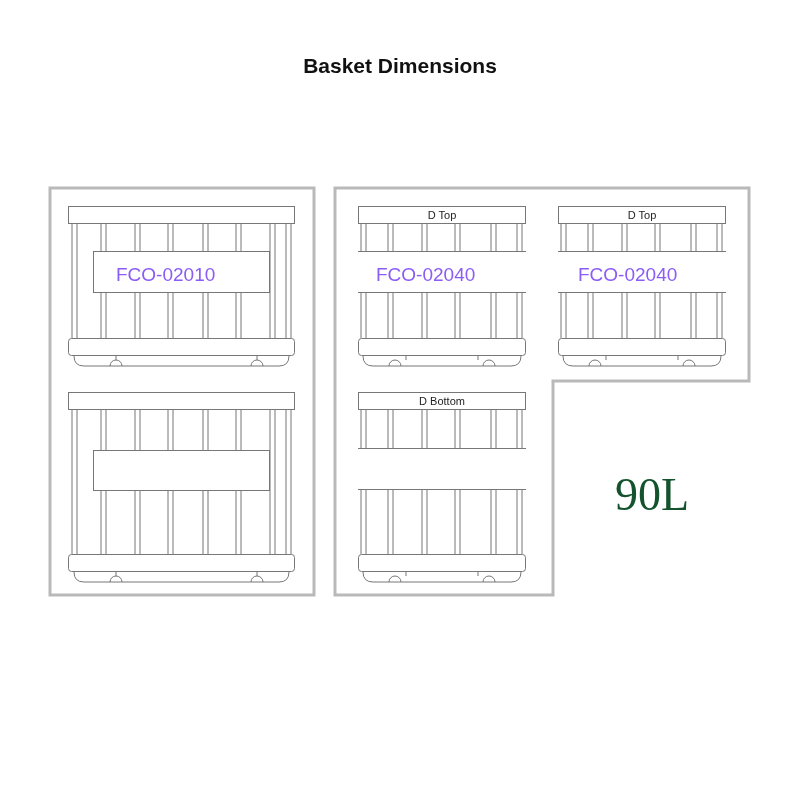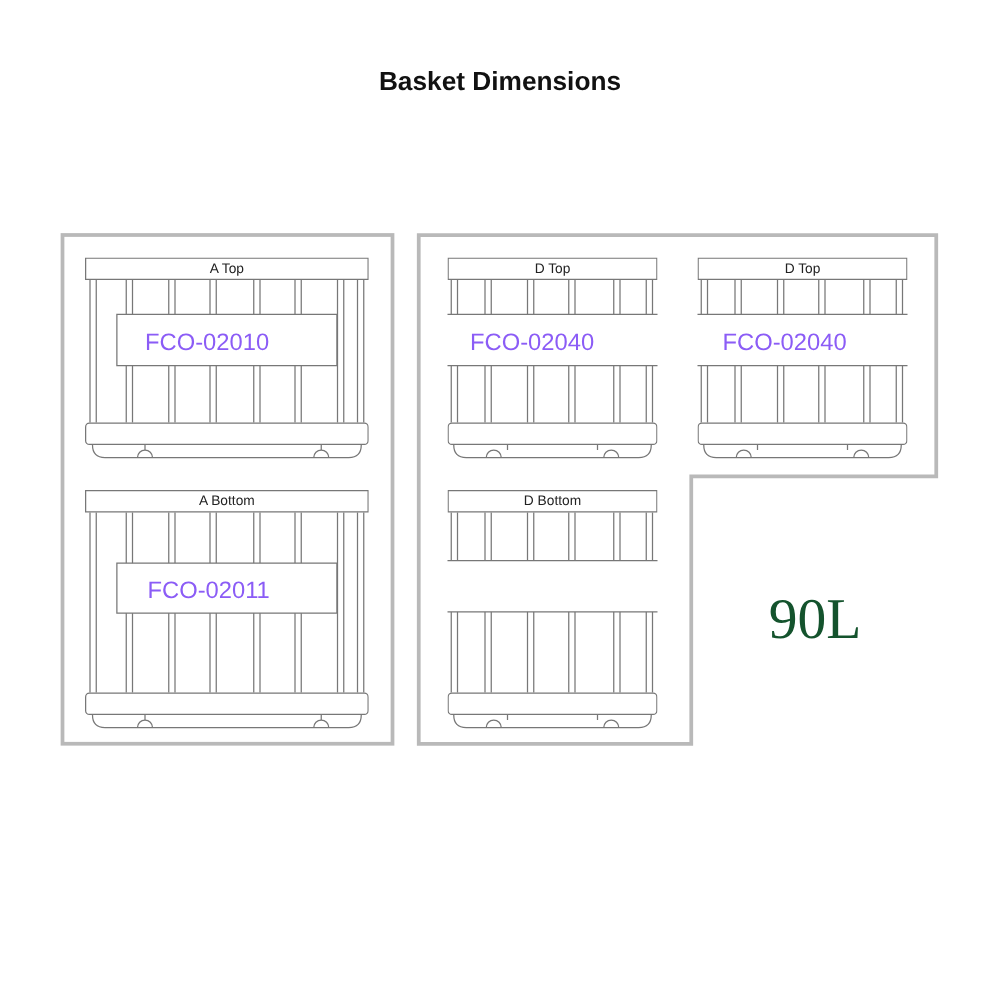--- a/index.html
+++ b/index.html
@@ -43,21 +43,20 @@
       <line x1="218" y1="18" x2="218" y2="132"></line>
         <line x1="223" y1="18" x2="223" y2="132"></line>
       <rect x="0.5" y="132.5" width="226" height="17" rx="3"></rect>
       <path d="M6 150 Q6 160 16 160 H211 Q221 160 221 150"></path>
       <path d="M42 160 a6 6 0 0 1 12 0 M183 160 a6 6 0 0 1 12 0"></path>
       <line x1="48" y1="150" x2="48" y2="154"></line>
         <line x1="189" y1="150" x2="189" y2="154"></line>
     </g>
     <rect x="25.5" y="45.5" width="176" height="41" fill="#fff" stroke="#777"></rect>
   </svg>
-  <div class="cap-label" style="top:3px;">A Top</div>
   <div class="code-label" style="left:48px;top:58px;">FCO-02010</div>
 </div>
 
 <div class="basket" style="left:68px;top:392px;width:227px;height:196px;">
   <svg width="227" height="196">
     <g fill="none" stroke="#777" stroke-width="1">
       <rect x="0.5" y="0.5" width="226" height="17"></rect>
       <line x1="4" y1="18" x2="4" y2="162"></line>
         <line x1="9" y1="18" x2="9" y2="162"></line>
       <line x1="33" y1="18" x2="33" y2="162"></line>
@@ -75,22 +74,20 @@
       <line x1="218" y1="18" x2="218" y2="162"></line>
         <line x1="223" y1="18" x2="223" y2="162"></line>
       <rect x="0.5" y="162.5" width="226" height="17" rx="3"></rect>
       <path d="M6 180 Q6 190 16 190 H211 Q221 190 221 180"></path>
       <path d="M42 190 a6 6 0 0 1 12 0 M183 190 a6 6 0 0 1 12 0"></path>
       <line x1="48" y1="180" x2="48" y2="184"></line>
         <line x1="189" y1="180" x2="189" y2="184"></line>
     </g>
     <rect x="25.5" y="58.5" width="176" height="40" fill="#fff" stroke="#777"></rect>
   </svg>
-  <div class="cap-label" style="top:3px;">A Bottom</div>
-  <div class="code-label" style="left:50px;top:70px;">FCO-02011</div>
 </div>
 
 <div class="basket" style="left:358px;top:206px;width:168px;height:166px;">
   <svg width="168" height="166">
     <g fill="none" stroke="#777" stroke-width="1">
       <rect x="0.5" y="0.5" width="167" height="17"></rect>
       <line x1="3" y1="18" x2="3" y2="132"></line>
         <line x1="8" y1="18" x2="8" y2="132"></line>
       <line x1="30" y1="18" x2="30" y2="132"></line>
         <line x1="35" y1="18" x2="35" y2="132"></line>

